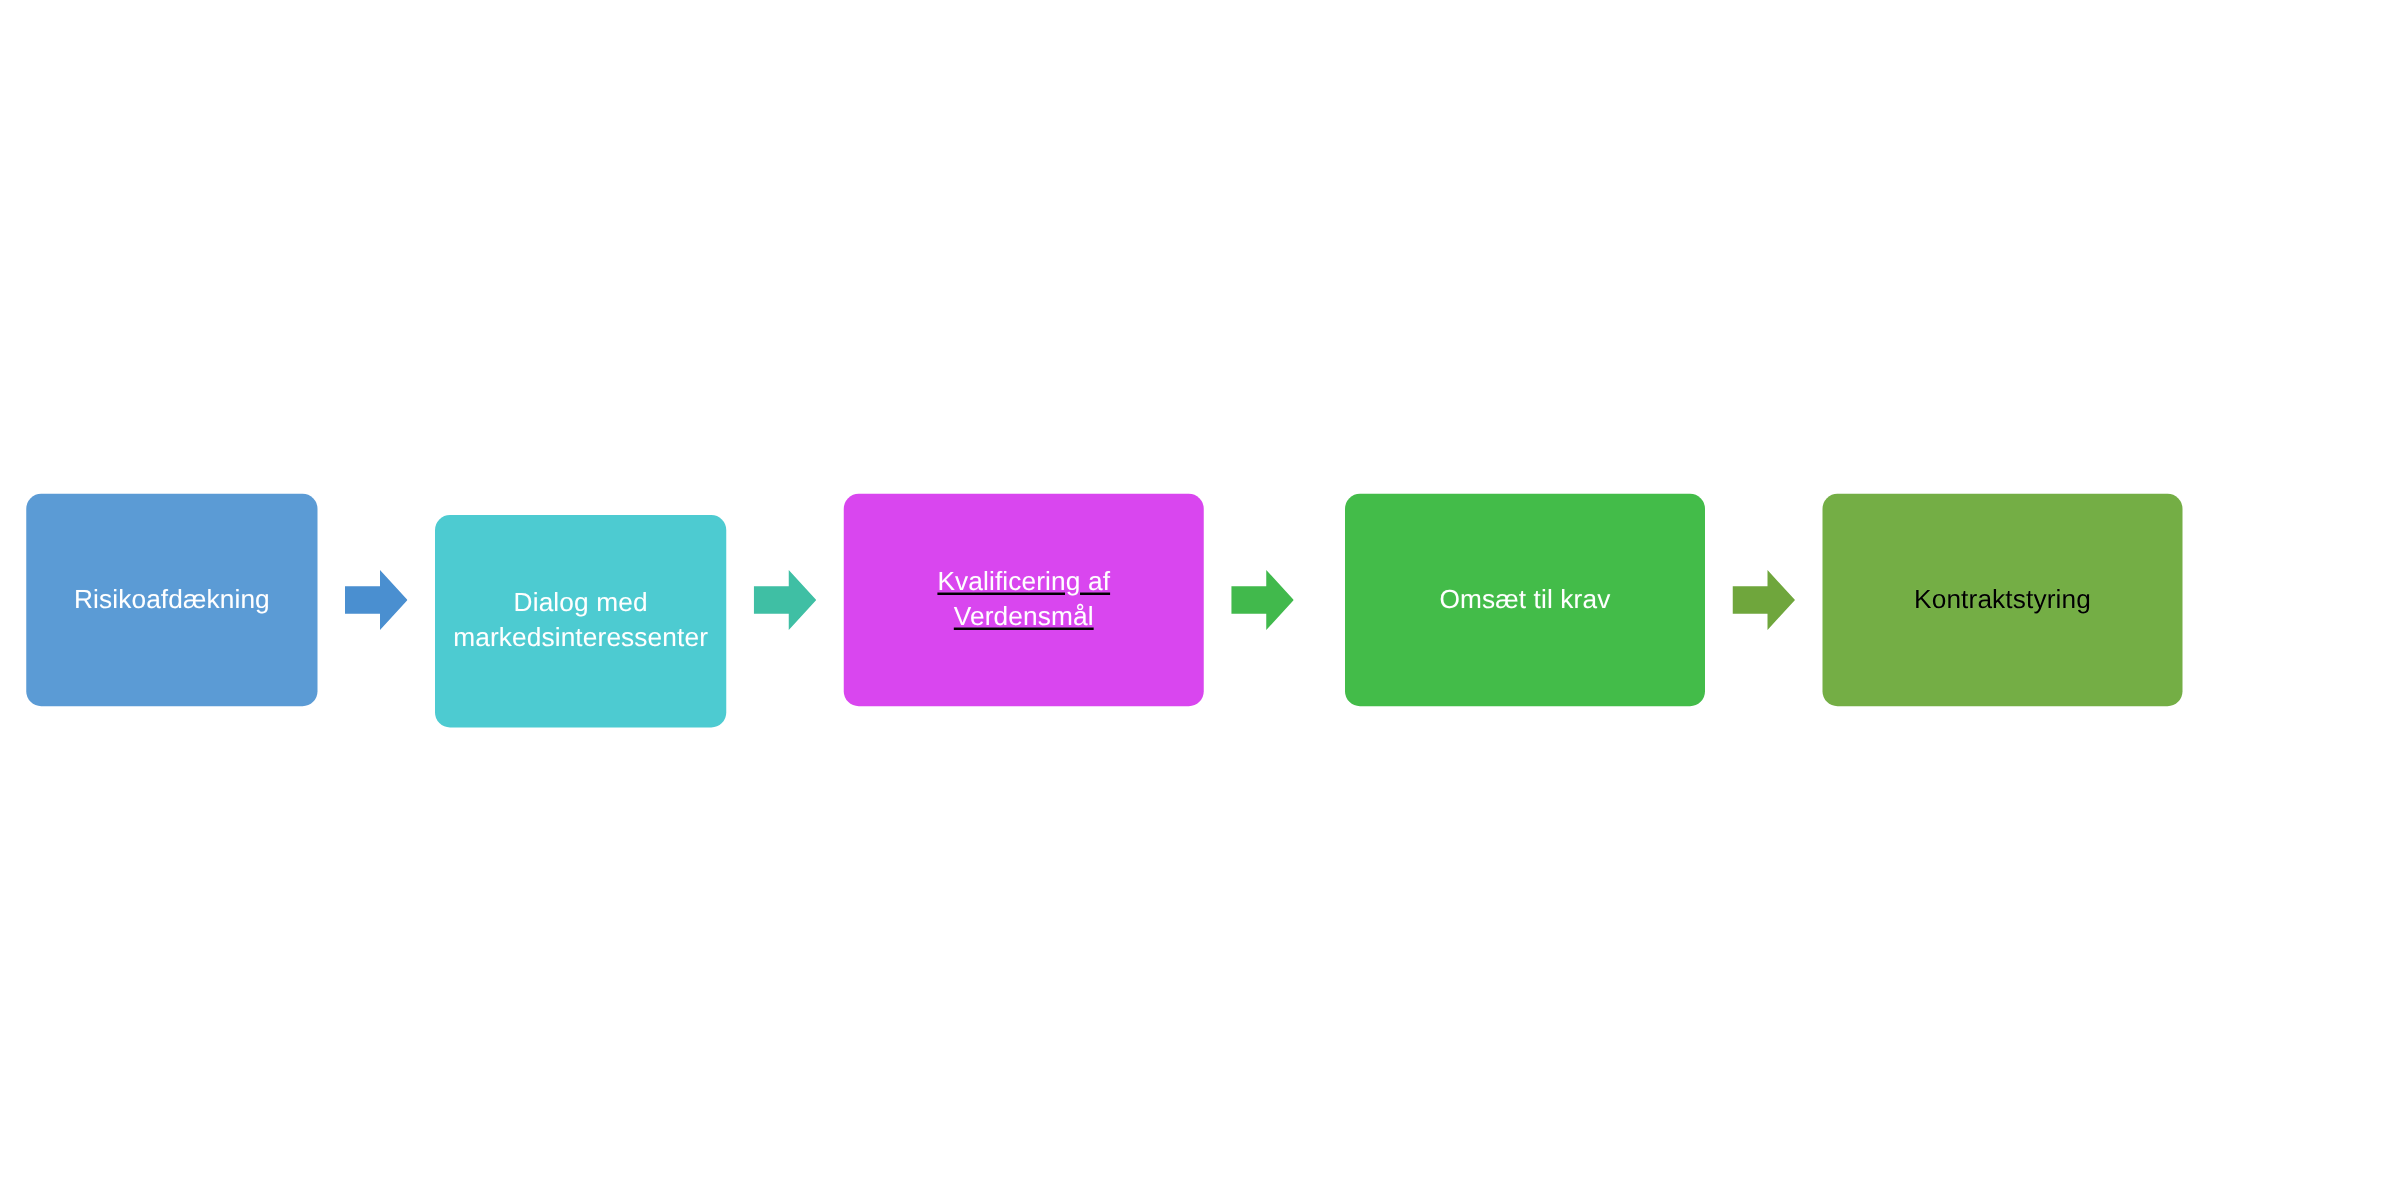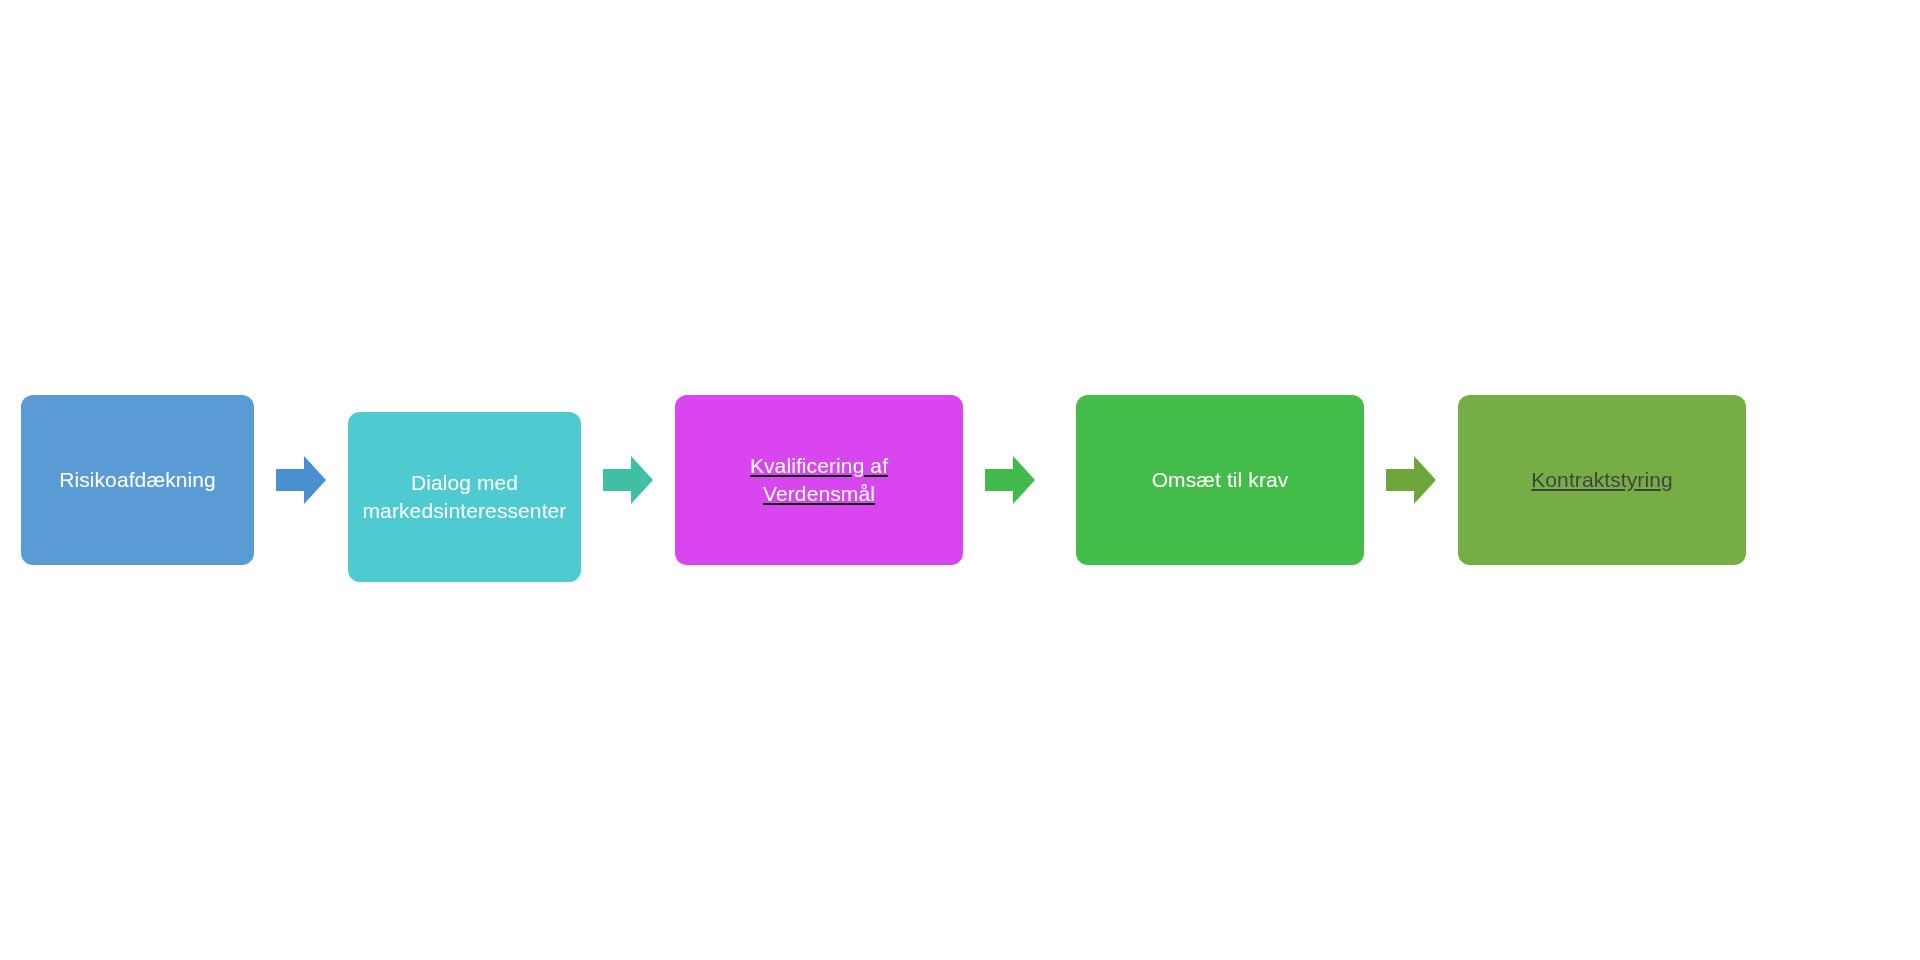--- a/index.html
+++ b/index.html
@@ -142,17 +142,17 @@
 
     <div class="connector">
       <svg width="50" height="56" viewBox="0 0 50 56">
         <path d="M0 17 L28 17 L28 4 L50 28 L28 52 L28 39 L0 39 Z" fill="#6FA63C"></path>
       </svg>
     </div>
 
     <div class="gap-b"></div>
 
     <div class="process-node node-w5" style="background-color: rgb(116, 174, 69);">
-      <span class="node-label" style="color: #404040; text-decoration: underline;">Kontraktstyring</span>
+      <span class="node-label" style="color: #000000;">Kontraktstyring</span>
     </div>
 
   </div>
 </div>
 
 </body></html>

